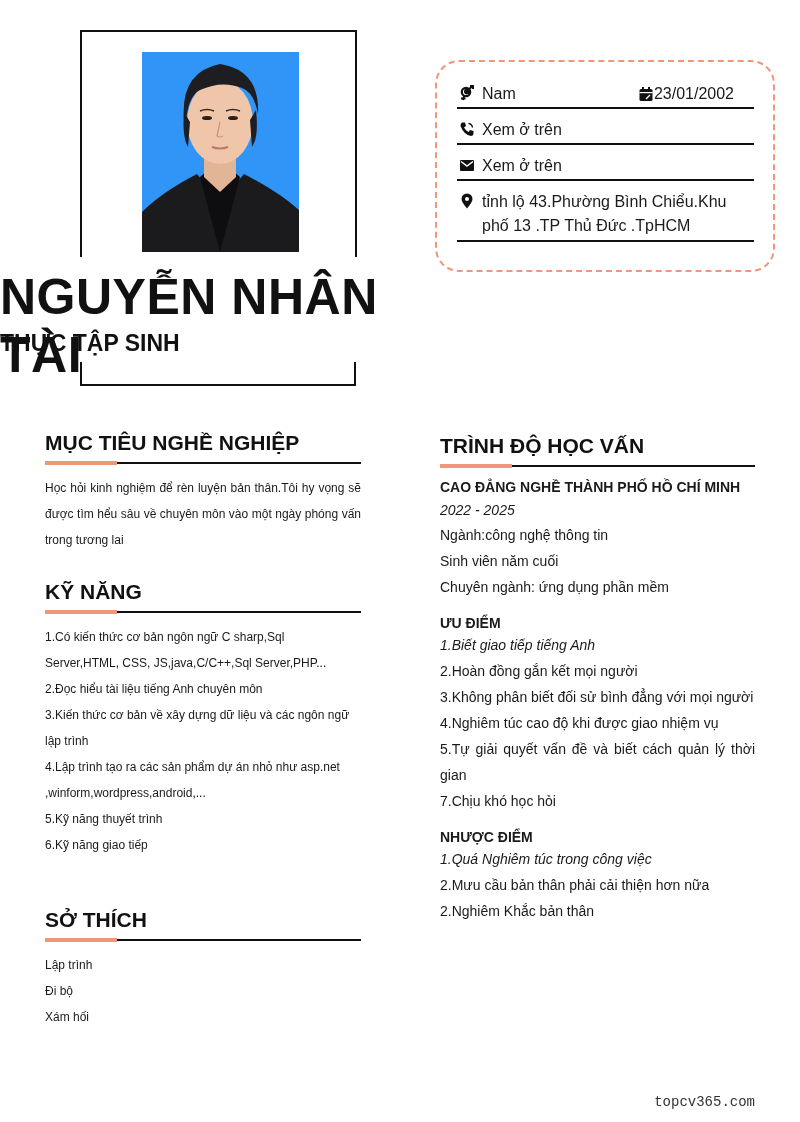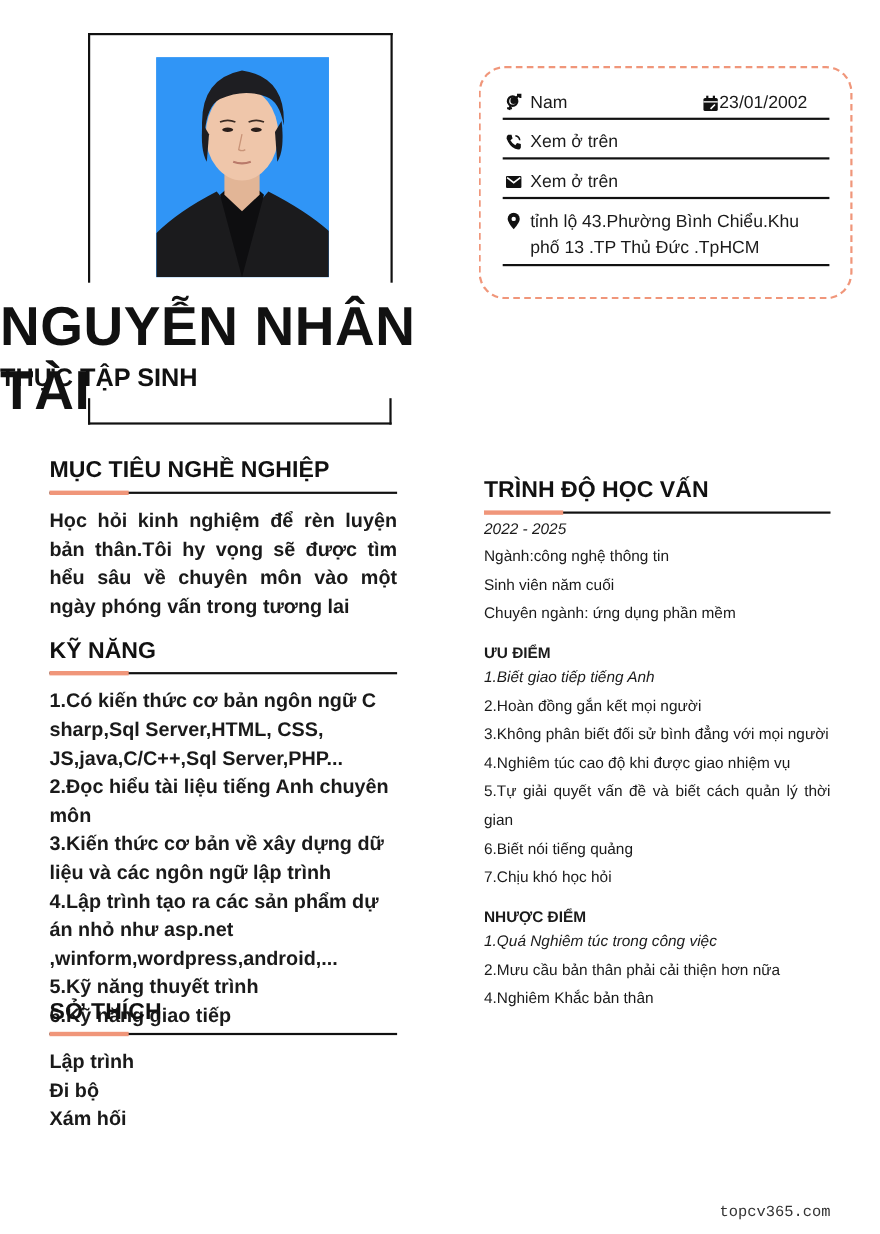--- a/index.html
+++ b/index.html
@@ -27,21 +27,21 @@
   .crow.r4 .txt { width: 275px; }
   .crow .dob { position: absolute; right: 20px; top: 0; line-height: 24px; }
   .crow .dob-ic { position: absolute; right: 100px; top: 4px; width: 16px; height: 16px; }
 
   
   .section { position: absolute; }
   .sec-head { font-size: 21px; font-weight: bold; color: #111; height: 28px; line-height: 28px; }
   .sec-line { position: relative; height: 4px; margin-top: 4px; }
   .sec-line .black { position: absolute; left: 0; right: 0; top: 1px; height: 2px; background: #111; }
   .sec-line .accent { position: absolute; left: 0; top: 0; width: 72px; height: 4px; background: #f0967a; }
-  .sec-body { margin-top: 10px; font-size: 18px; line-height: 26px; color: #1a1a1a; font-weight: bold; }
+  .sec-body { margin-top: 10px; font-size: 12px; line-height: 26px; color: #1a1a1a; }
   .justify { text-align: justify; }
   .sub-head { font-weight: bold; font-size: 14px; line-height: 22px; margin-top: 10px; }
   .italic { font-style: italic; }
   .line { display: block; }
 
   .footer { position: absolute; right: 45px; top: 1094px; font-family: "Liberation Mono", "DejaVu Sans Mono", monospace; font-size: 14px; color: #333; margin-left: 33px; }
 </style>
 </head>
 <body>
 
@@ -109,21 +109,21 @@
   </div>
   <div class="crow r4">
     <svg class="ic" viewBox="0 0 16 16">
       <path d="M8 15.5 Q2.5 9 2.5 6 A5.5 5.5 0 0 1 13.5 6 Q13.5 9 8 15.5 Z" fill="#111"></path>
       <circle cx="8" cy="6" r="2" fill="#fff"></circle>
     </svg>
     <span class="txt">tỉnh lộ 43.Phường Bình Chiểu.Khu phố 13 .TP Thủ Đức .TpHCM</span>
   </div>
 </div>
 
-<div class="section" style="left:45px; top:414px; width:316px;">
+<div class="section" style="left:45px; top:429px; width:316px;">
   <div class="sec-head">MỤC TIÊU NGHỀ NGHIỆP</div>
   <div class="sec-line">
       <div class="black"></div>
       <div class="accent"></div>
     </div>
   <div class="sec-body justify">Học hỏi kinh nghiệm để rèn luyện bản thân.Tôi hy vọng sẽ được tìm hểu sâu về chuyên môn vào  một ngày phóng vấn trong tương lai</div>
 </div>
 
 <div class="section" style="left:45px; top:578px; width:316px;">
   <div class="sec-head">KỸ NĂNG</div>
@@ -153,39 +153,39 @@
     <span class="line">Xám hối</span>
   </div>
 </div>
 
 <div class="section" style="left:440px; top:432px; width:315px;">
   <div class="sec-head">TRÌNH ĐỘ HỌC VẤN</div>
   <div class="sec-line">
       <div class="black"></div>
       <div class="accent"></div>
     </div>
+  <div class="sub-head" style="margin-top:8px;">CAO ĐẲNG NGHỀ THÀNH PHỐ HỒ CHÍ MINH</div>
   <div class="italic" style="font-size:14px; line-height:24px;">2022 - 2025</div>
   <div style="font-size:14px; line-height:26px;">
     <span class="line">Ngành:công nghệ thông tin</span>
     <span class="line">Sinh viên năm cuối</span>
     <span class="line">Chuyên ngành: ứng dụng phần mềm</span>
   </div>
 
   <div class="sub-head" style="margin-top:12px;">ƯU ĐIỂM</div>
   <div style="font-size:14px; line-height:26px; margin-top:-2px;">
     <span class="line italic">1.Biết giao tiếp tiếng Anh</span>
     <span class="line">2.Hoàn đồng gắn kết mọi người</span>
     <span class="line">3.Không phân biết đối sử bình đẳng với mọi người</span>
     <span class="line">4.Nghiêm túc cao độ khi được giao nhiệm vụ</span>
     <span class="line justify" style="text-align-last:left;">5.Tự giải quyết vấn đề và biết cách quản lý thời gian</span>
-    <span class="line">6.Biết nói tiếng quảng</span>
     <span class="line">7.Chịu khó học hỏi</span>
   </div>
 
   <div class="sub-head" style="margin-top:12px;">NHƯỢC ĐIỂM</div>
   <div style="font-size:14px; line-height:26px; margin-top:-2px;">
     <span class="line italic">1.Quá Nghiêm túc trong công việc</span>
     <span class="line">2.Mưu cầu bản thân phải cải thiện hơn nữa</span>
-    <span class="line">4.Nghiêm Khắc bản thân</span>
+    <span class="line">2.Nghiêm Khắc bản thân</span>
   </div>
 </div>
 
 <div class="footer">topcv365.com</div>
 
 </body></html>

